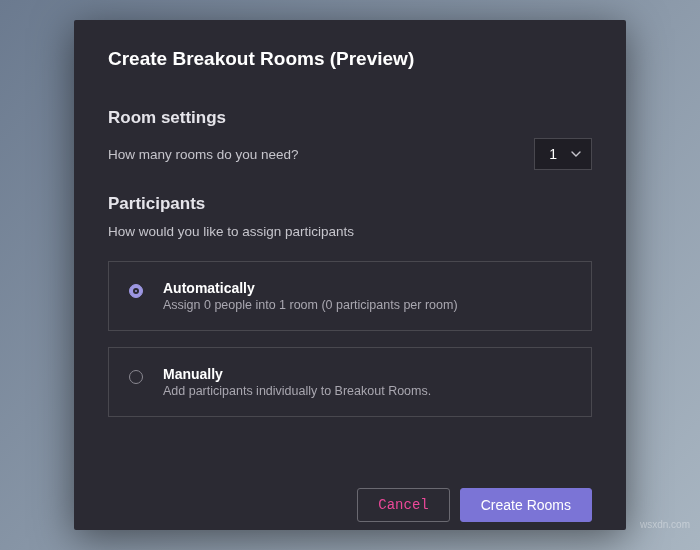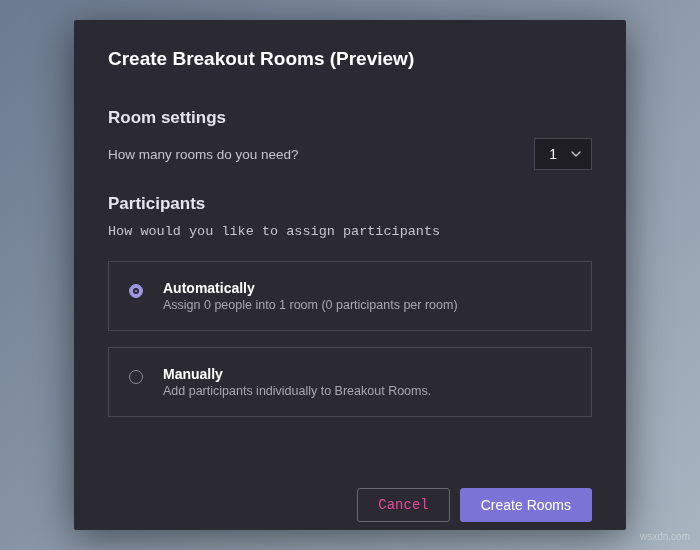--- a/index.html
+++ b/index.html
@@ -64,21 +64,20 @@
       height: 10px;
       display: flex;
       align-items: center;
       justify-content: center;
     }
     .chevron svg { display: block; }
     .subtext {
       color: #c6c5cc;
       font-size: 13.5px;
       margin-bottom: 22px;
-      font-family: Liberation Mono, monospace;
     }
     .options {
       display: flex;
       flex-direction: column;
       gap: 16px;
       flex: 1;
     }
     .option-card {
       border: 1px solid #49484f;
       border-radius: 0;
@@ -148,21 +147,21 @@
       color: #ec4899;
       font-family: Liberation Mono, monospace;
     }
     .btn-primary {
       background: #7b74d6;
       border: 1px solid #7b74d6;
       color: #ffffff;
     }
     .watermark {
       position: absolute;
-      bottom: 8px;
+      bottom: 20px;
       right: 10px;
       font-size: 10px;
       color: rgba(255,255,255,0.35);
       font-family: Arial, sans-serif;
     }
   </style>
 </head>
 <body>
 
 <div class="modal">

